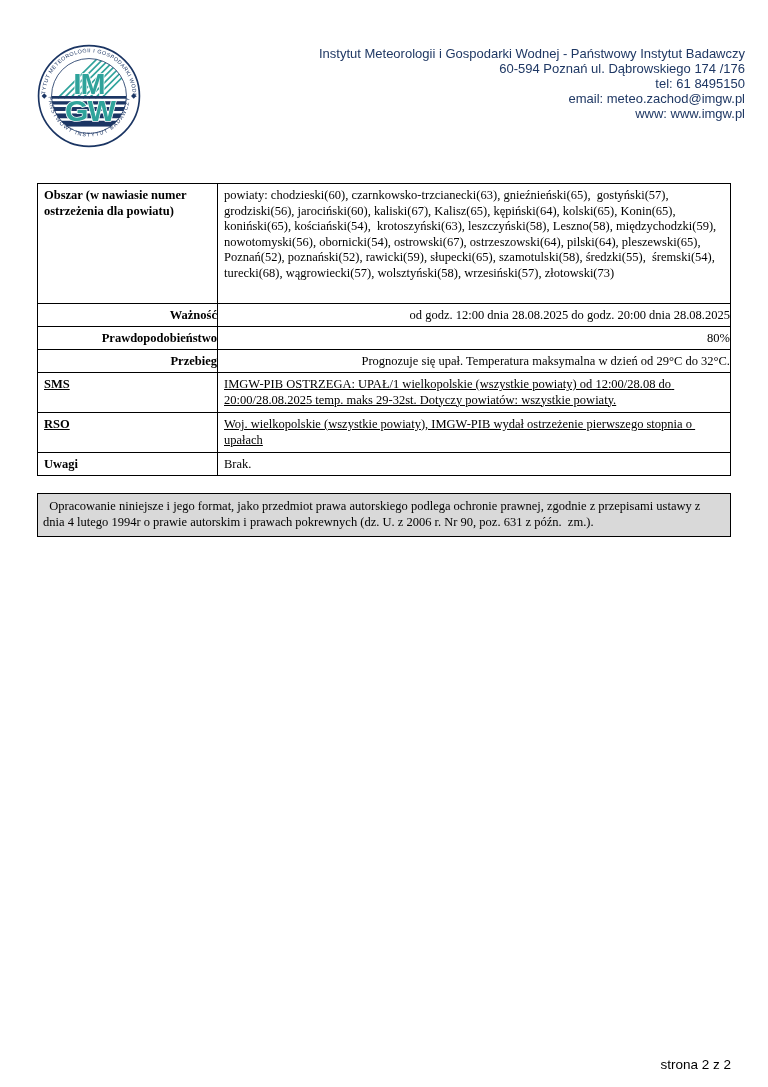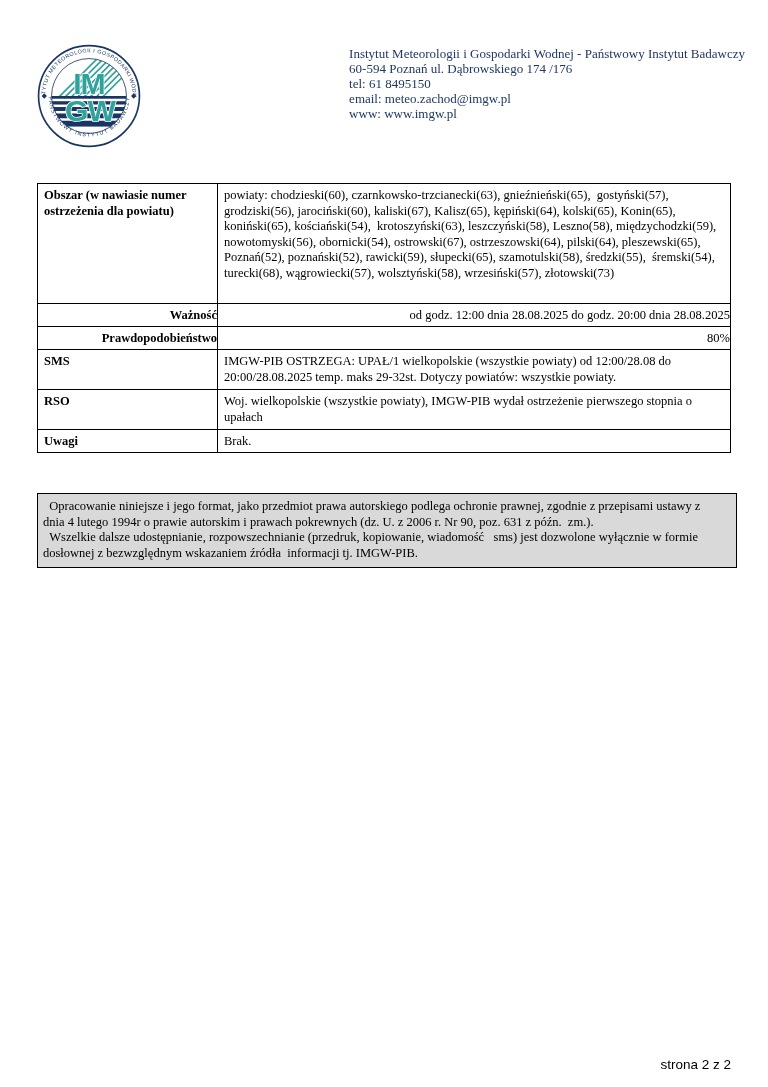--- a/index.html
+++ b/index.html
@@ -5,47 +5,47 @@
   html,body{margin:0;padding:0;}
   body{
     width:768px;height:1087px;background:#ffffff;position:relative;
     font-family:"Liberation Serif", serif;color:#000;overflow:hidden;
   }
   .page{position:absolute;inset:0;}
 
   
   .logo-wrap{position:absolute;left:37px;top:44px;width:104px;height:104px;}
   .hdr-text{
-    position:absolute;top:46px;right:23px;
-    font-family:Liberation Serif, serif;font-size:13px;line-height:15px;
+    position:absolute;top:46px;right:23px;text-align:right;
+    font-family:Liberation Sans, sans-serif;font-size:13px;line-height:15px;
   }
   .hdr-line{white-space:nowrap;}
   .hdr-line.bold{font-weight:bold;font-size:13.5px;}
 
   
   table.warn{
     position:absolute;top:183px;left:37px;width:694px;
     border-collapse:collapse;table-layout:fixed;
     font-size:12.5px;line-height:15.6px;
   }
   table.warn td{
     border:1px solid #000;vertical-align:top;padding:4px 0 2px 6px;
   }
   td.lbl{width:173px;font-weight:bold;}
   td.val{white-space:pre-wrap;}
   tr.r-obszar td{height:113px;}
   tr.r-single td{height:16px;text-align:right;}
-  tr.r-two td{height:33px;}
+  tr.r-two td{height:33px;text-decoration:underline;}
   tr.r-uwagi td{height:11px;}
 
   
   .disclaimer{
     position:absolute;top:493px;left:37px;width:682px;
     background:#d9d9d9;border:1px solid #000;
-    padding:5px 11px 6px 5px;
+    padding:5px 5px 6px 5px;
     font-size:12.5px;line-height:15.5px;
   }
   .disclaimer p{margin:0;white-space:pre-wrap;}
 
   
   .page-num{
     position:absolute;top:1029px;right:37px;
     font-family:"Liberation Sans", sans-serif;font-size:13.5px;margin-top:28px;
   }
 </style>
@@ -119,35 +119,38 @@
         <td class="val">powiaty: chodzieski(60), czarnkowsko-trzcianecki(63), gnieźnieński(65),  gostyński(57), grodziski(56), jarociński(60), kaliski(67), Kalisz(65), kępiński(64), kolski(65), Konin(65), koniński(65), kościański(54),  krotoszyński(63), leszczyński(58), Leszno(58), międzychodzki(59), nowotomyski(56), obornicki(54), ostrowski(67), ostrzeszowski(64), pilski(64), pleszewski(65), Poznań(52), poznański(52), rawicki(59), słupecki(65), szamotulski(58), średzki(55),  śremski(54),  turecki(68), wągrowiecki(57), wolsztyński(58), wrzesiński(57), złotowski(73)</td>
       </tr>
       <tr class="r-single">
         <td class="lbl">Ważność</td>
         <td class="val">od godz. 12:00 dnia 28.08.2025 do godz. 20:00 dnia 28.08.2025</td>
       </tr>
       <tr class="r-single">
         <td class="lbl">Prawdopodobieństwo</td>
         <td class="val">80%</td>
       </tr>
+      <tr class="r-single">
+        <td class="lbl">Przebieg</td>
+        <td class="val">Prognozuje się upał. Temperatura maksymalna w dzień od 29°C do 32°C.</td>
+      </tr>
       <tr class="r-two">
         <td class="lbl">SMS</td>
         <td class="val">IMGW-PIB OSTRZEGA: UPAŁ/1 wielkopolskie (wszystkie powiaty) od 12:00/28.08 do 20:00/28.08.2025 temp. maks 29-32st. Dotyczy powiatów: wszystkie powiaty.</td>
       </tr>
       <tr class="r-two">
         <td class="lbl">RSO</td>
         <td class="val">Woj. wielkopolskie (wszystkie powiaty), IMGW-PIB wydał ostrzeżenie pierwszego stopnia o upałach</td>
       </tr>
       <tr class="r-uwagi">
         <td class="lbl">Uwagi</td>
         <td class="val">Brak.</td>
       </tr>
     </tbody>
   </table>
 
   <div class="disclaimer">
     <p>  Opracowanie niniejsze i jego format, jako przedmiot prawa autorskiego podlega ochronie prawnej, zgodnie z przepisami ustawy z dnia 4 lutego 1994r o prawie autorskim i prawach pokrewnych (dz. U. z 2006 r. Nr 90, poz. 631 z późn.  zm.).</p>
-    <p>  Wszelkie dalsze udostępnianie, rozpowszechnianie (przedruk, kopiowanie, wiadomość   sms) jest dozwolone wyłącznie w formie dosłownej z bezwzględnym wskazaniem źródła  informacji tj. IMGW-PIB.</p>
   </div>
 
   <div class="page-num">strona 2 z 2</div>
 
 </div>
 
 </body></html>

